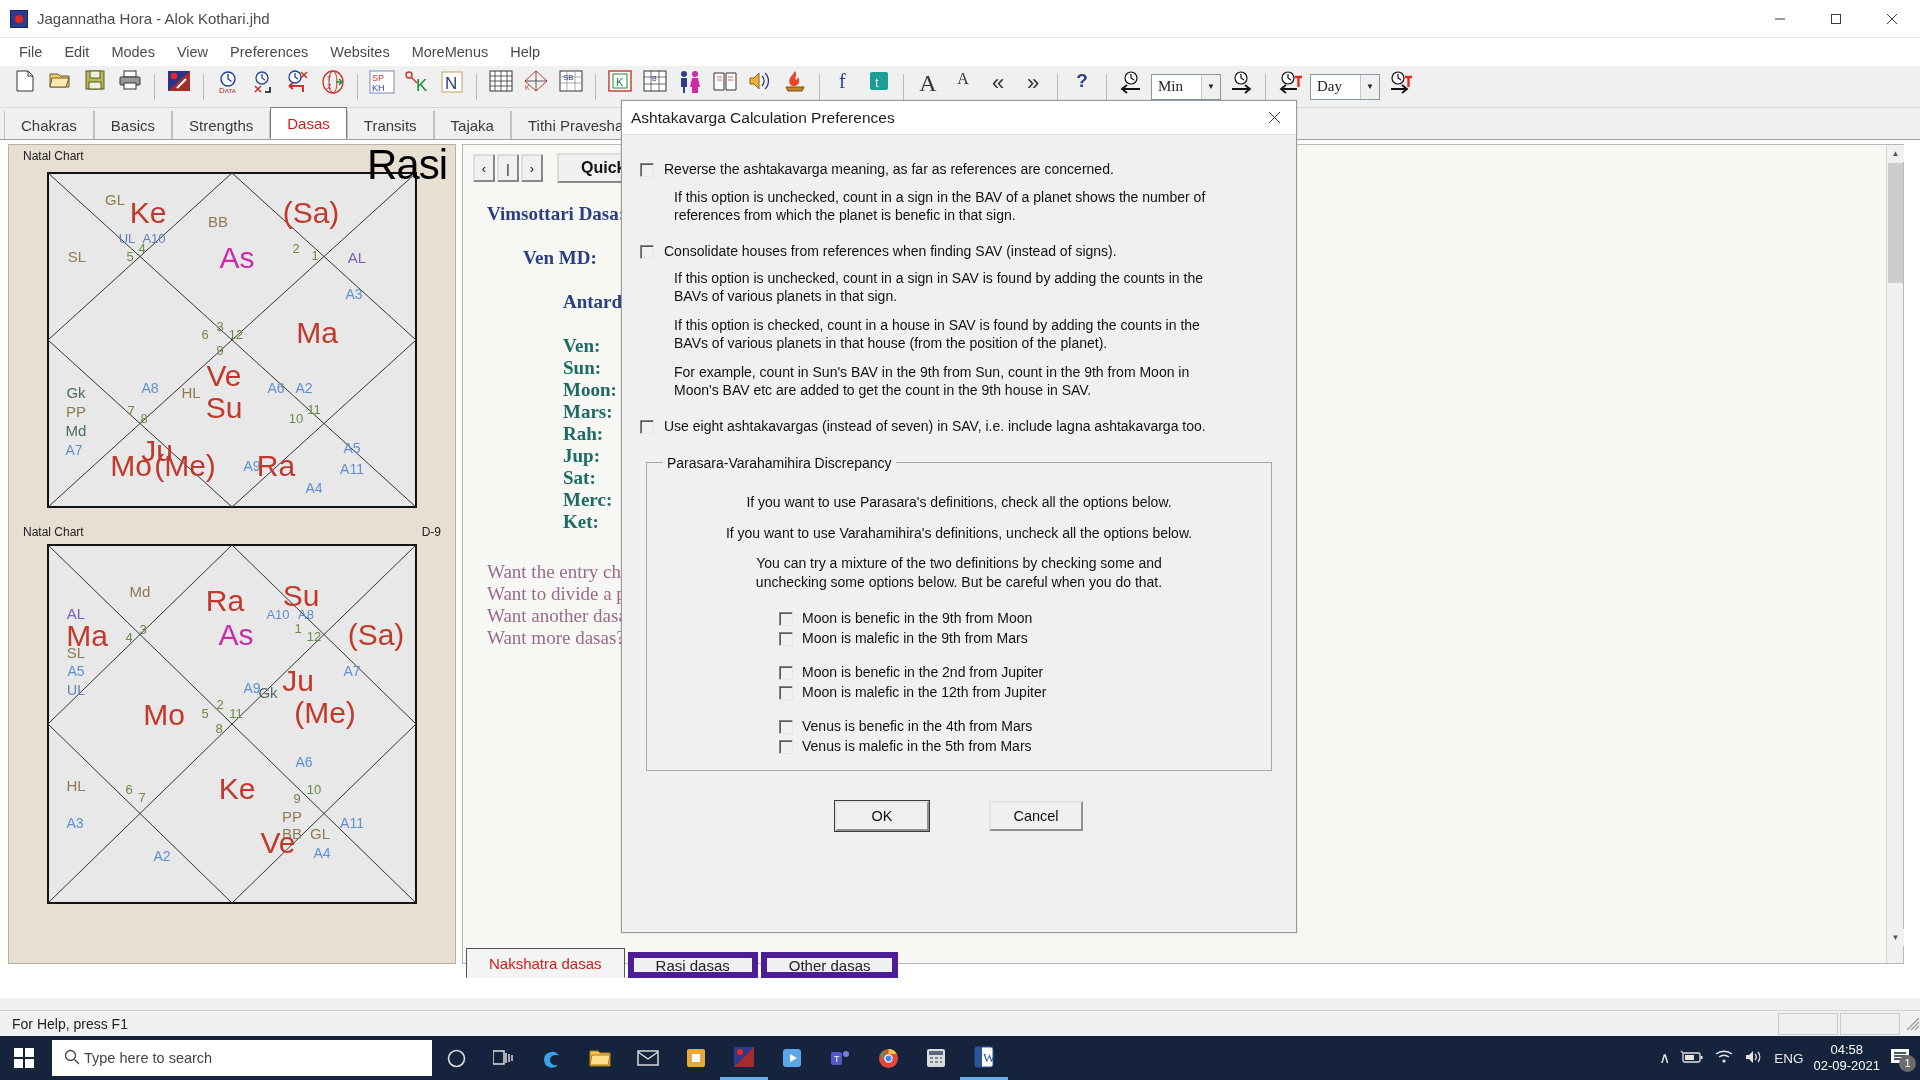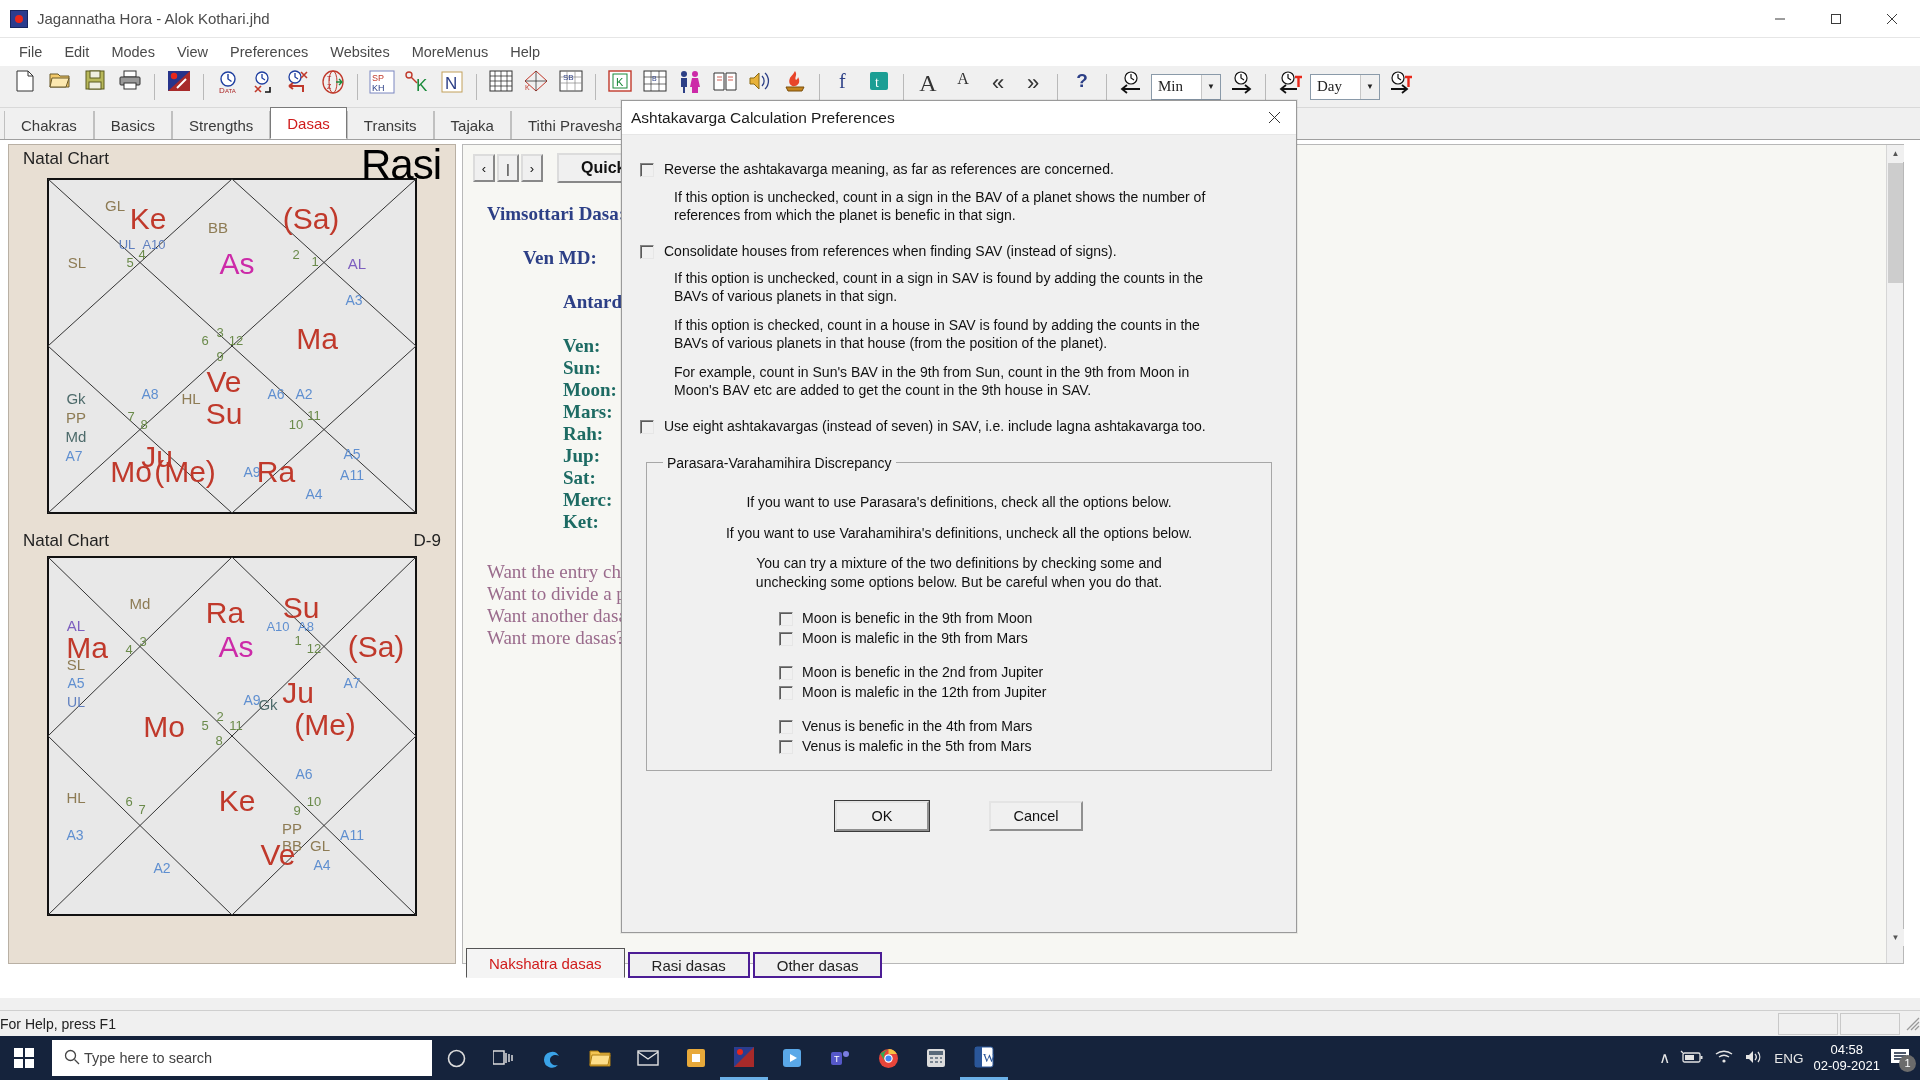--- a/index.html
+++ b/index.html
@@ -78,23 +78,23 @@
   #workspace {
     position:absolute; left:0; top:140px; width:1920px; height:858px; background:#ffffff;
   }
   #left-pane {
     position:absolute; left:8px; top:4px; width:448px; height:820px;
     background:#e8dfd3; border:1px solid #b9b0a4;
     overflow:hidden;
   }
   .chart-box { position:relative; }
   .chart-hdr { display:flex; justify-content:space-between; padding:4px 14px 2px 14px;
-               font-size:17px; color:#222; }
+               font-size:12px; color:#222; }
   .chart-title-big {
-    position:absolute; right:14px; top:-4px; font-size:42px; color:#000;
+    position:absolute; right:8px; top:-4px; font-size:42px; color:#000;
     font-family:"Liberation Sans", sans-serif; letter-spacing:-1px;margin-left:8px;
   }
   .rasi-svg { display:block; margin:0 auto; }
 
   #right-pane {
     position:absolute; left:462px; top:4px; width:1442px; height:820px;
     background:#f7f7f3; border:1px solid #b8b8b8;
   }
   #nav-row { display:flex; align-items:center; gap:2px; padding:8px 10px 4px 10px; }
   .navbtn {
@@ -114,31 +114,31 @@
   .ind2 { margin-left:76px; }
   .ind3 { margin-left:76px; }
 
   
   #bottom-tabs {
     position:absolute; left:462px; bottom:20px; width:1442px; height:32px;
     display:flex; align-items:flex-end; padding-left:4px;
   }
   .btab {
     height:26px; padding:0 22px; display:flex; align-items:center;
-    font-size:15px; color:#222; background:#f0f0f0; border:2px solid #4c1d95;
+    font-size:15px; color:#222; background:#f0f0f0; border:6px solid #4c1d95;
     margin-right:3px;
   }
   .btab.active { height:30px; background:#f4f4f4; color:#d01b1b;
                  border:1px solid #555; border-bottom-color:#f4f4f4; font-weight:normal; }
 
   
   #statusbar {
     position:absolute; left:0; bottom:44px; width:1920px; height:26px;
     background:#f0f0f0; border-top:1px solid #cfcfcf;
-    display:flex; align-items:center; font-size:14px; color:#222; padding-left:0;
+    display:flex; align-items:center; font-size:14px; color:#222; padding-left:12px;
   }
   .status-cell { width:60px; height:22px; border:1px solid #c9c9c9; background:#f0f0f0; margin-left:2px; }
   .grip { width:14px; height:14px; margin-left:6px; }
 
   
   #taskbar {
     position:absolute; left:0; bottom:0; width:1920px; height:44px;
     background:#15233c; display:flex; align-items:center;
   }
   #start { width:48px; height:44px; display:flex; align-items:center; justify-content:center; }

